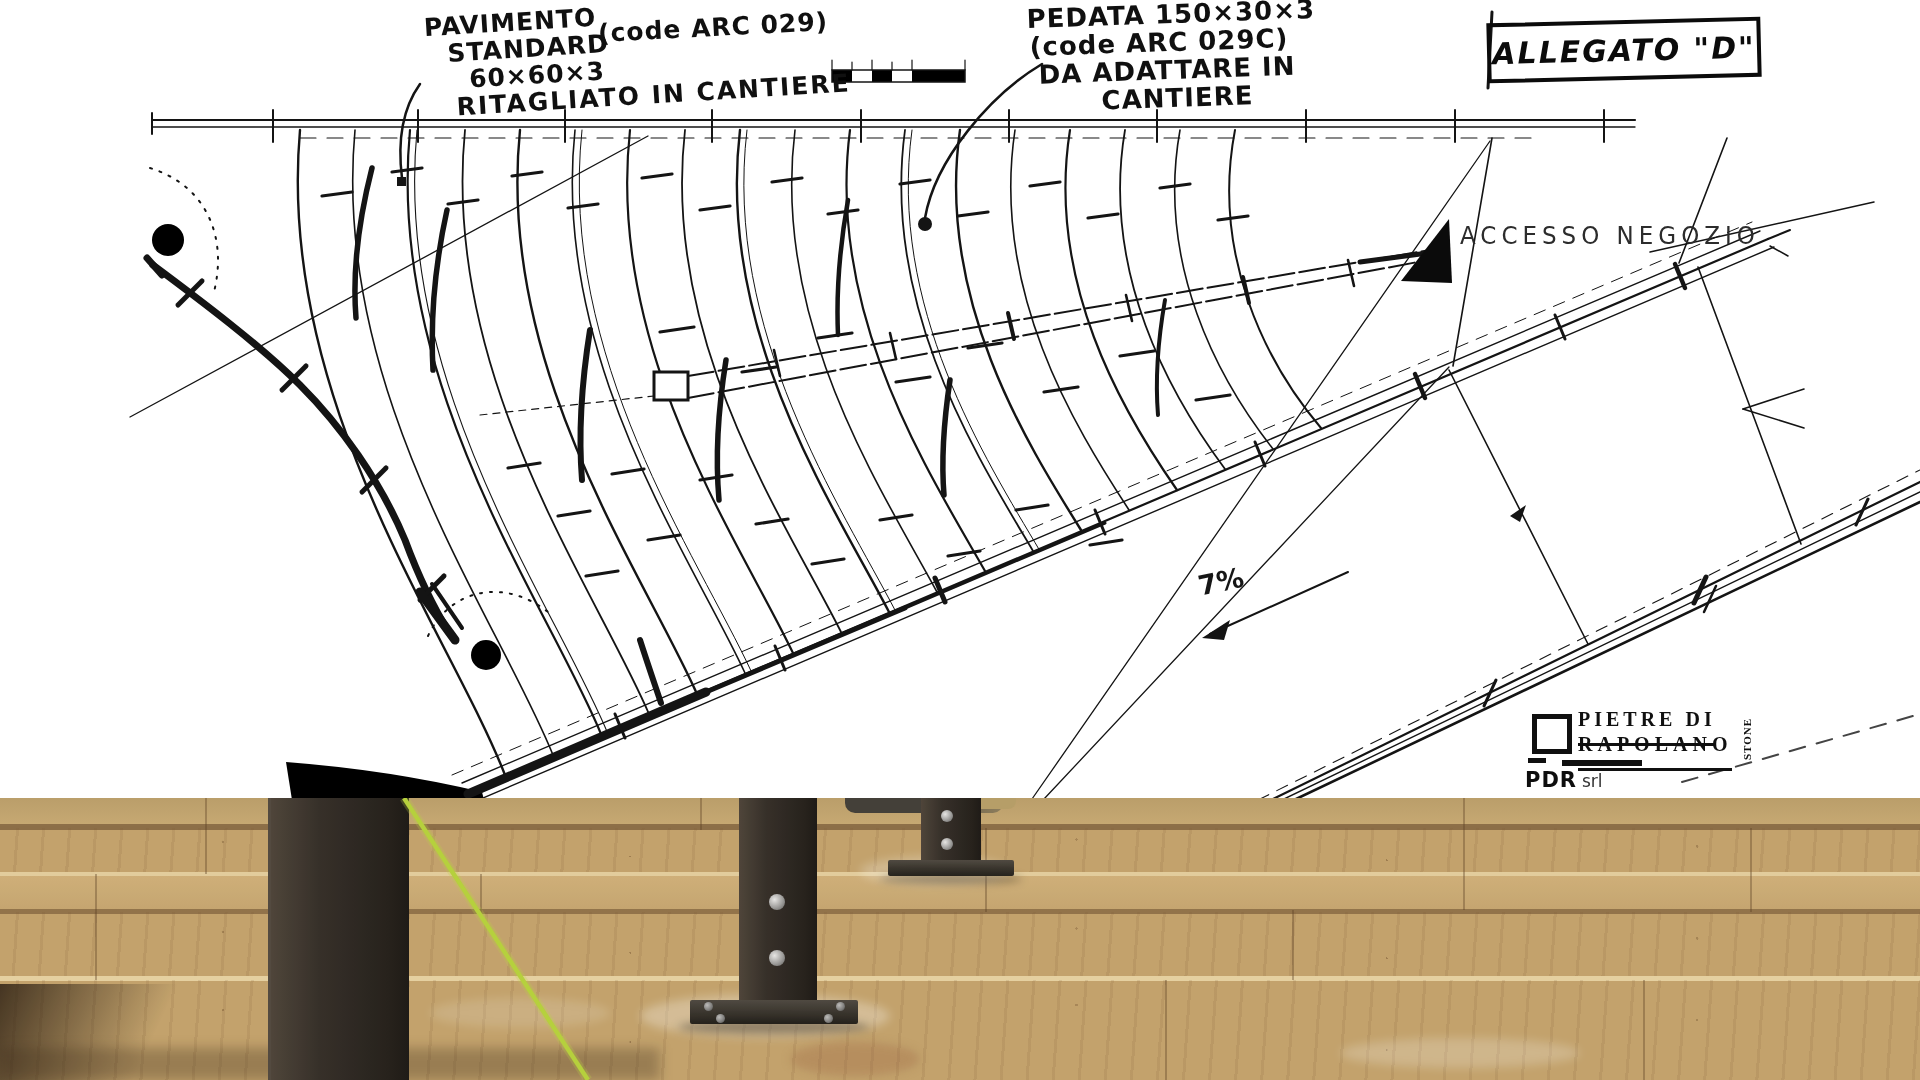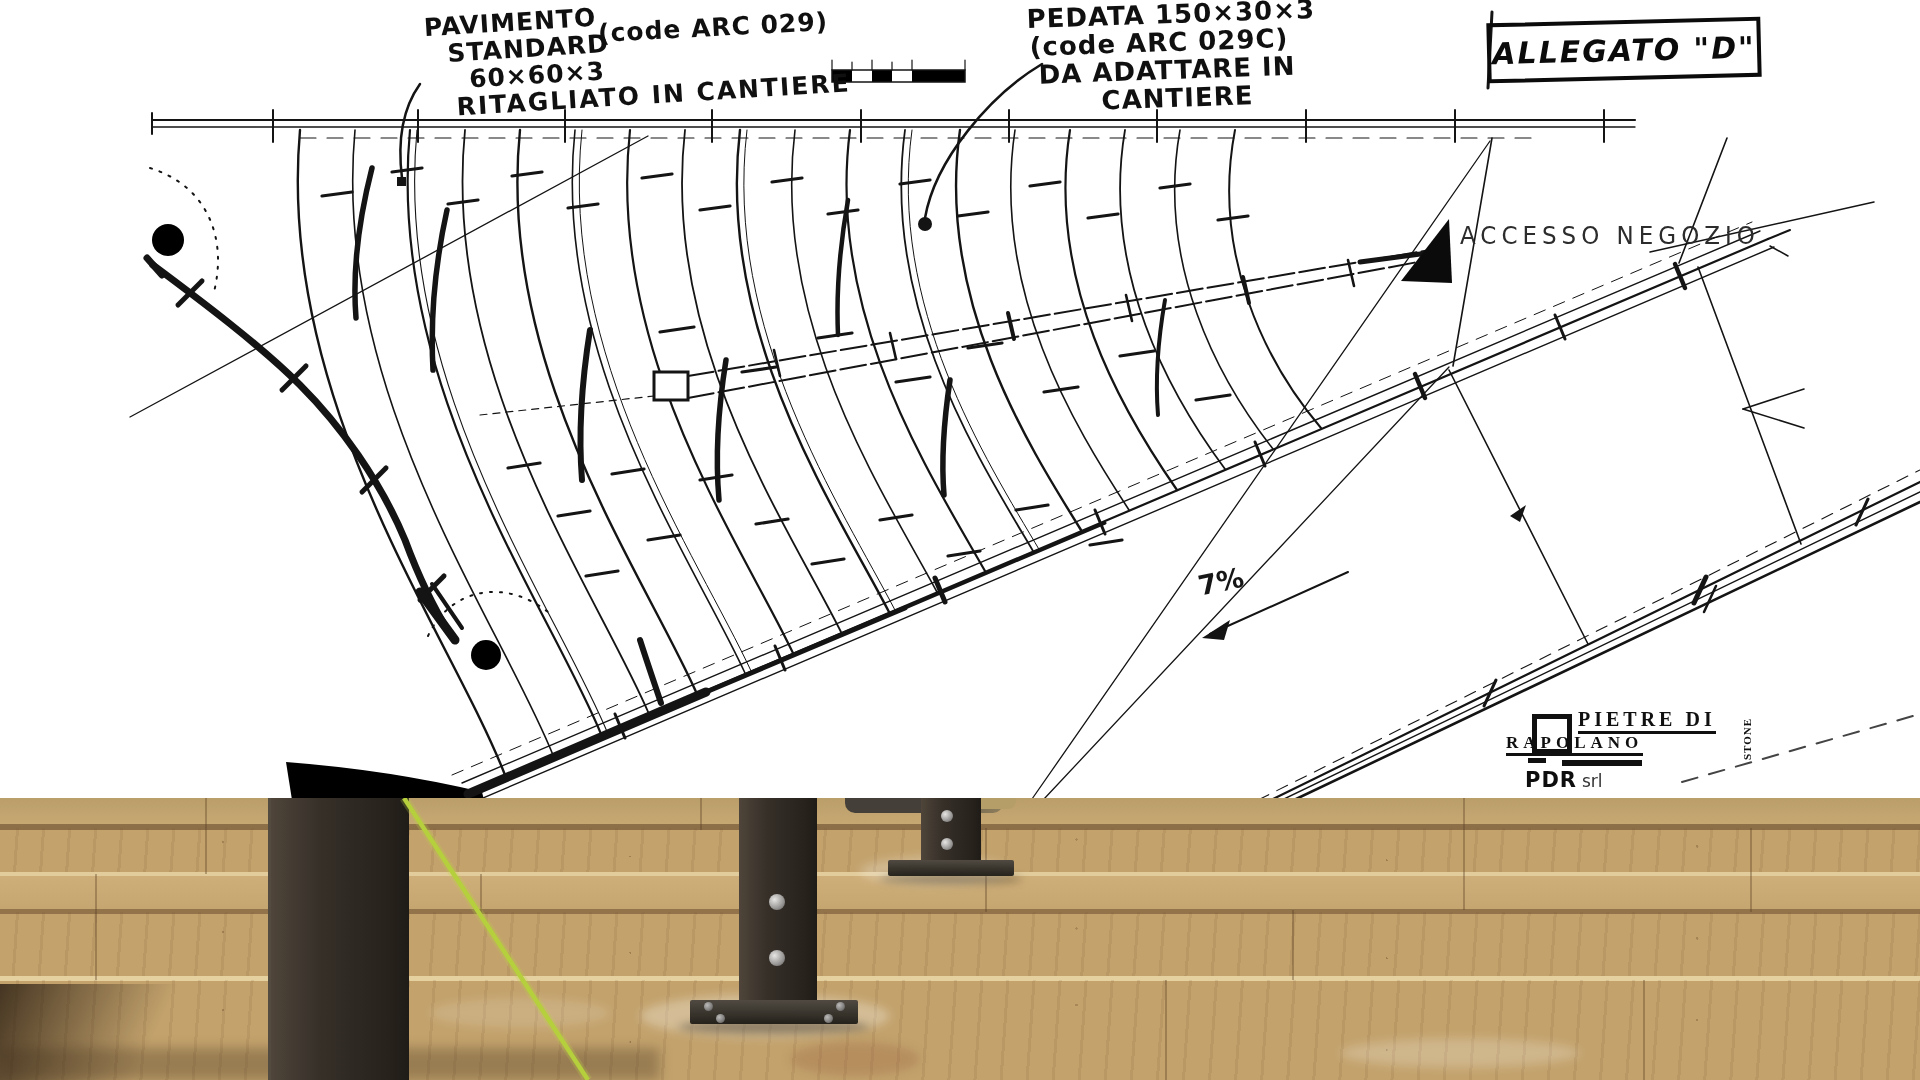--- a/index.html
+++ b/index.html
@@ -17,23 +17,23 @@
   .ped-l2{margin-left:2px;} .ped-l3{margin-left:10px;} .ped-l4{margin-left:72px;}
   .allegato-box{position:absolute;left:1487px;top:20px;width:266px;height:52px;border:4px solid #0b0b0b;
     transform:rotate(-1.4deg);display:flex;align-items:center;justify-content:center;
     font-size:30px;font-weight:700;font-style:italic;letter-spacing:2px;color:#0b0b0b;}
   .accesso{position:absolute;left:1460px;top:222px;font-size:23px;font-weight:400;letter-spacing:5px;
     color:#2c2c2c;font-family:"DejaVu Sans",sans-serif;transform:scaleY(1.08);}
   .slope{position:absolute;left:1198px;top:566px;font-size:27px;font-weight:700;color:#161616;transform:rotate(-12deg);}
   
   .logo-square{position:absolute;left:1532px;top:714px;width:30px;height:30px;border:5px solid #101010;}
   .logo-line{position:absolute;font-family:"Liberation Serif",serif;font-weight:700;color:#101010;
-    border-bottom:3px solid #101010;padding-bottom:0px;}
+    border-bottom:3px solid #101010;padding-bottom:12px;}
   .logo-l1{left:1578px;top:708px;font-size:20px;letter-spacing:4px;}
-  .logo-l2{left:1506px;top:733px;font-size:17px;letter-spacing:5px;}
+  .logo-l2{left:1578px;top:733px;font-size:20px;letter-spacing:5px;}
   .logo-stone{position:absolute;left:1741px;top:712px;width:16px;height:48px;writing-mode:vertical-rl;
     transform:rotate(180deg);font-family:"Liberation Serif",serif;font-size:11px;font-weight:700;
     letter-spacing:1px;color:#101010;}
   .logo-dash1{position:absolute;left:1528px;top:758px;width:18px;height:5px;background:#101010;}
   .logo-dash2{position:absolute;left:1562px;top:760px;width:80px;height:6px;background:#101010;}
   .logo-pdr{position:absolute;left:1525px;top:768px;color:#0e0e0e;}
   .logo-pdr b{font-size:21px;font-weight:700;letter-spacing:1px;}
   .logo-pdr span{font-size:17px;font-weight:400;margin-left:5px;color:#333;}
   
   .photo{position:absolute;left:0;top:798px;width:1920px;height:282px;overflow:hidden;background:#c2a068;}

